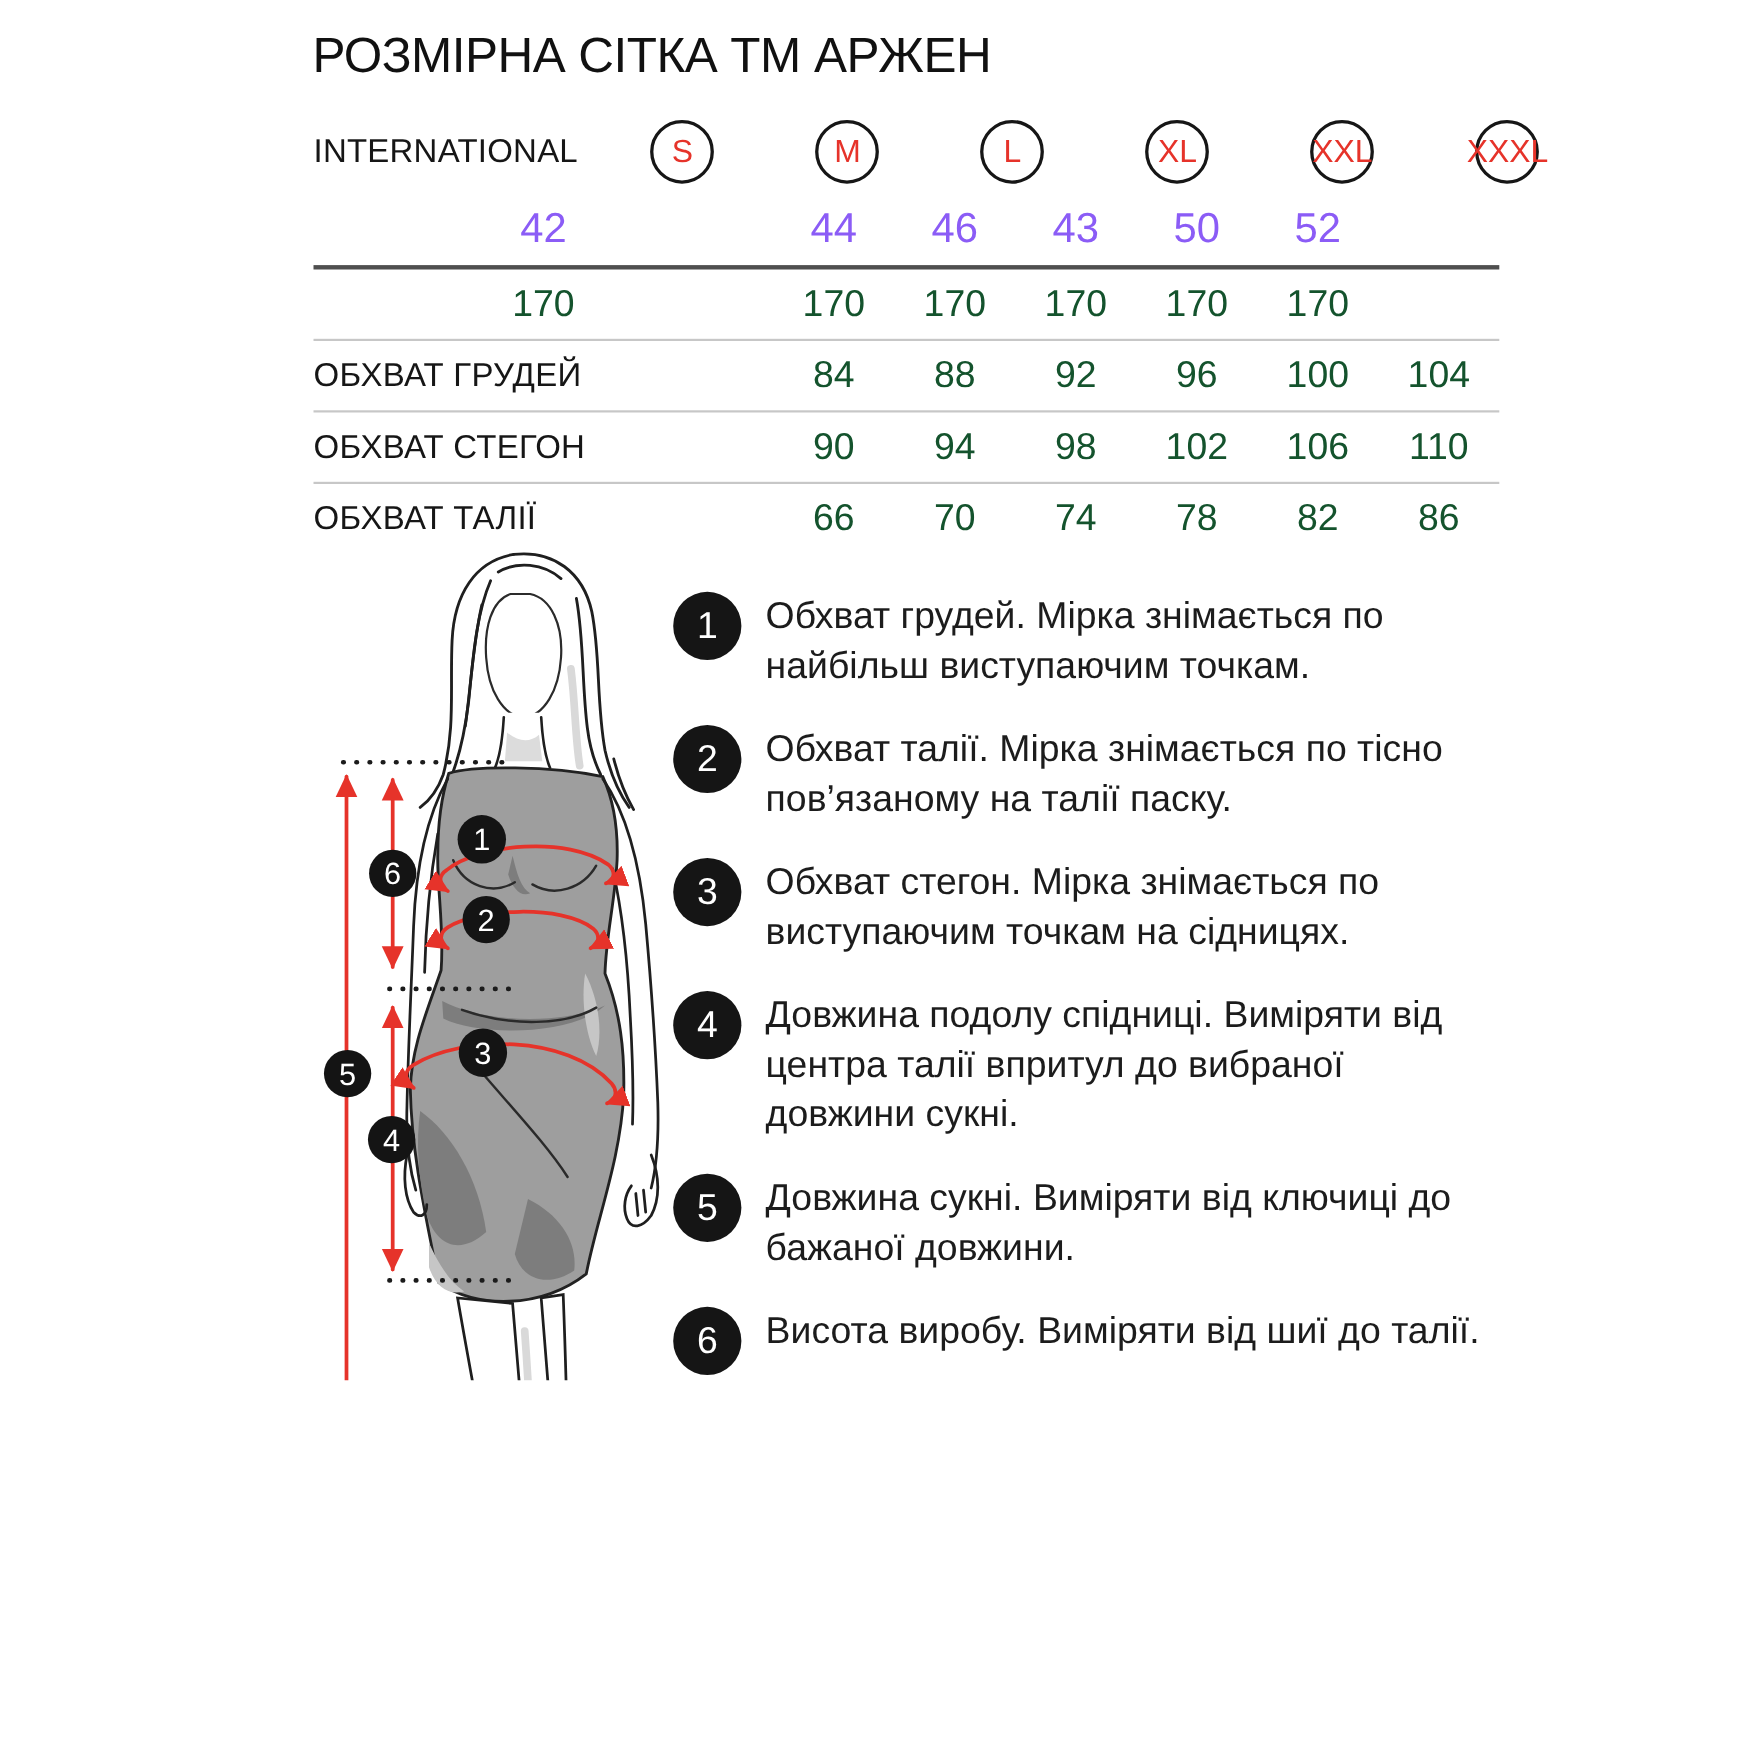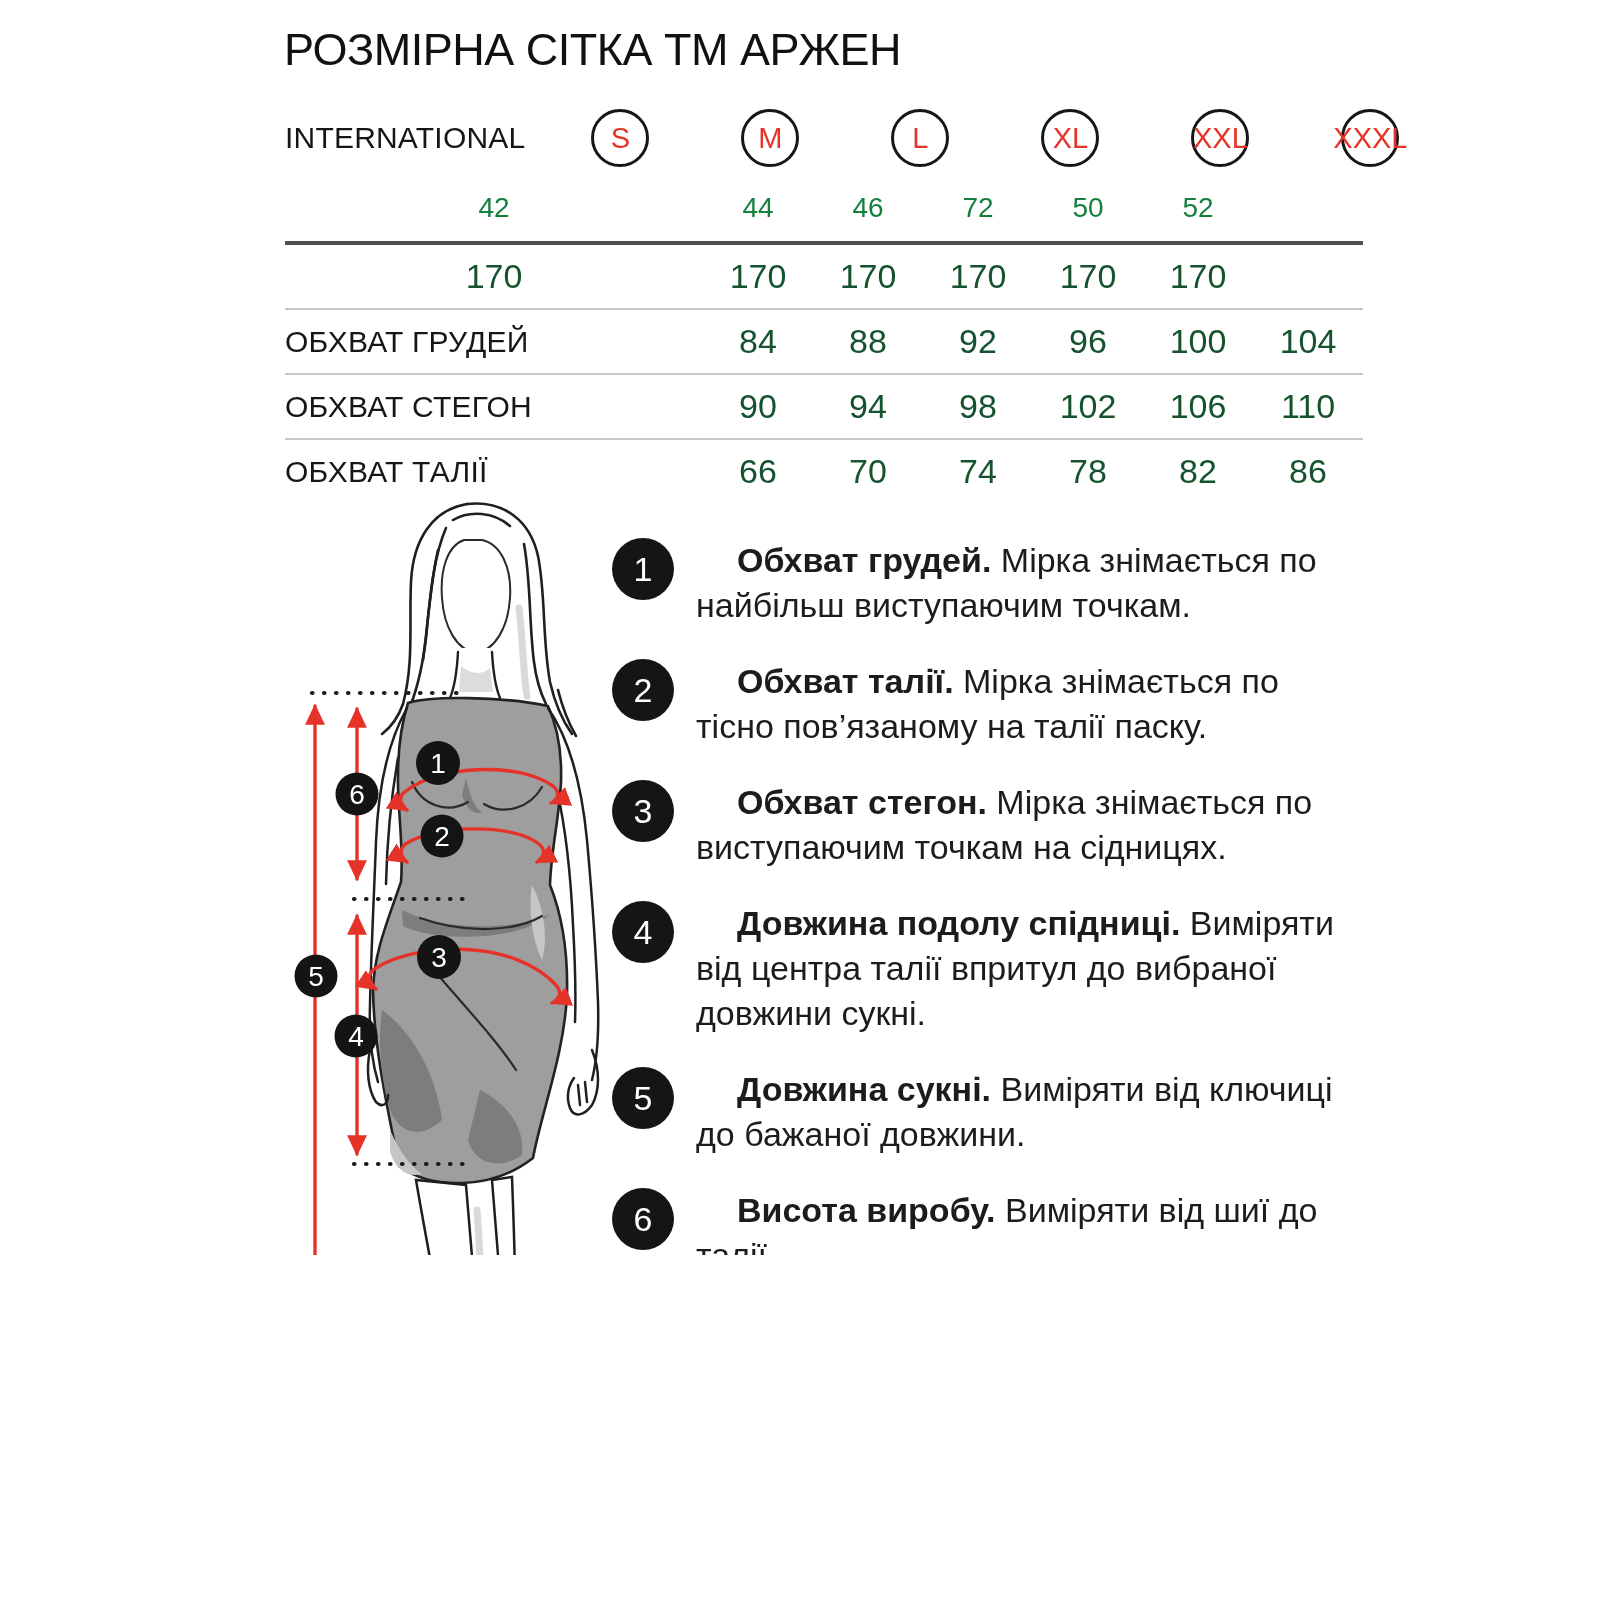--- a/index.html
+++ b/index.html
@@ -11,33 +11,33 @@
 
   
   .size-table{position:absolute;left:285px;top:101px;width:1078px;}
   .trow{display:grid;grid-template-columns:1fr 110px 110px 110px 110px 110px 110px;align-items:center;}
   .trow-int{height:74px;gap:40px;}
   .trow-ua{height:66px;}
   .trow-body{height:63px;border-top:2px solid #c7c7c7;}
   .trow-first{border-top:4px solid #4f4f4f;}
   .tlabel{font-size:30px;color:#161616;letter-spacing:0.2px;}
   .tcell{text-align:center;}
-  .val-black{font-size:28px;color:#15803d;}
+  .val-black{font-size:38px;color:#8b5cf6;}
   .val-gray{font-size:34px;color:#14532d;}
   .size-circle{display:inline-flex;width:52px;height:52px;border:3px solid #161616;border-radius:50%;
                align-items:center;justify-content:center;}
   .size-letter{color:#e6332a;font-size:29px;white-space:nowrap;}
 
   
   .mlist{position:absolute;left:612px;top:538px;width:745px;}
   .mitem{display:flex;align-items:flex-start;margin-bottom:31px;}
   .mbadge{flex:0 0 62px;width:62px;height:62px;border-radius:50%;background:#151515;color:#fff;
           font-size:34px;display:flex;align-items:center;justify-content:center;}
   .mtext{margin-left:22px;width:650px;font-size:34px;line-height:45px;color:#1c1c1c;}
-  .mterm{font-weight:bold;margin-left:41px;}
+  .mterm{font-weight:normal;}
 
   
   .figure{position:absolute;left:270px;top:490px;width:370px;height:1115px;}
 </style>
 </head>
 <body>
 
 <div class="page">
 
   <div class="title">РОЗМІРНА СІТКА ТМ АРЖЕН</div>
@@ -63,21 +63,21 @@
           </span></div>
       <div class="tcell"><span class="size-circle">
             <span class="size-letter">XXXL</span>
           </span></div>
     </div>
 
     <div class="trow trow-ua">
       <div class="tcell val-black">42</div>
       <div class="tcell val-black">44</div>
       <div class="tcell val-black">46</div>
-      <div class="tcell val-black">72</div>
+      <div class="tcell val-black">43</div>
       <div class="tcell val-black">50</div>
       <div class="tcell val-black">52</div>
     </div>
 
     <div class="trow trow-body trow-first">
       <div class="tcell val-gray">170</div>
       <div class="tcell val-gray">170</div>
       <div class="tcell val-gray">170</div>
       <div class="tcell val-gray">170</div>
       <div class="tcell val-gray">170</div>

